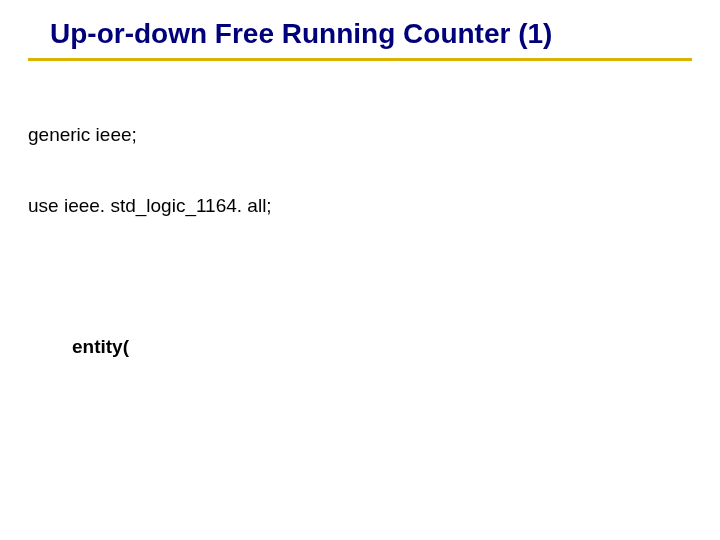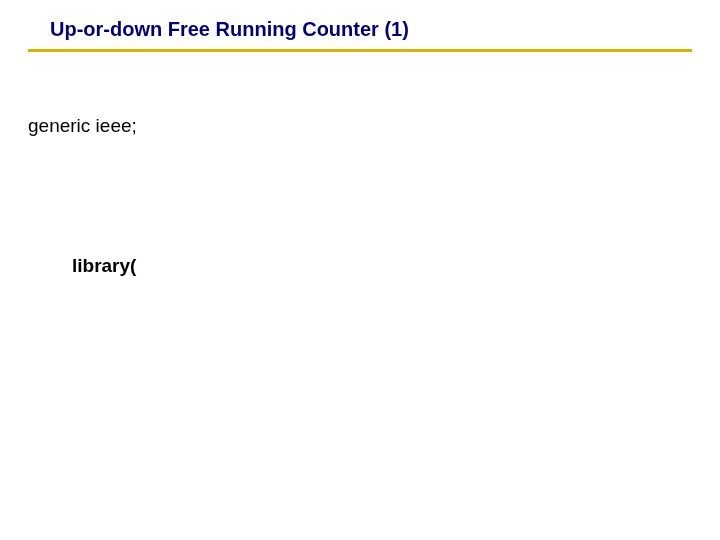--- a/index.html
+++ b/index.html
@@ -13,21 +13,21 @@
     overflow: hidden;
   }
   .slide {
     box-sizing: border-box;
     width: 720px;
     height: 540px;
     padding: 18px 28px 24px 28px;
     position: relative;
   }
   .title {
-    font-size: 20px;
+    font-size: 28px;
     font-weight: bold;
     color: #00007b;
     padding: 0 0 8px 22px;
     border-bottom: 3px solid #d8b400;
     margin-bottom: 14px;
   }
   .code-block {
     font-size: 19px;
     line-height: 1.25;
     white-space: pre;
@@ -44,22 +44,23 @@
   }
 </style>
 </head>
 <body>
 
 <div class="slide">
   <div class="title">Up-or-down Free Running Counter (1)</div>
 
   <div class="code-block">
     <div>generic ieee;</div>
+    <div>use ieee. std_logic_1164. all;</div>
     <div class="spacer"></div>
-    <div class="indent bold">library(</div>
+    <div class="indent bold">entity(</div>
     
     
     
     
     
     
     
     
     
     

